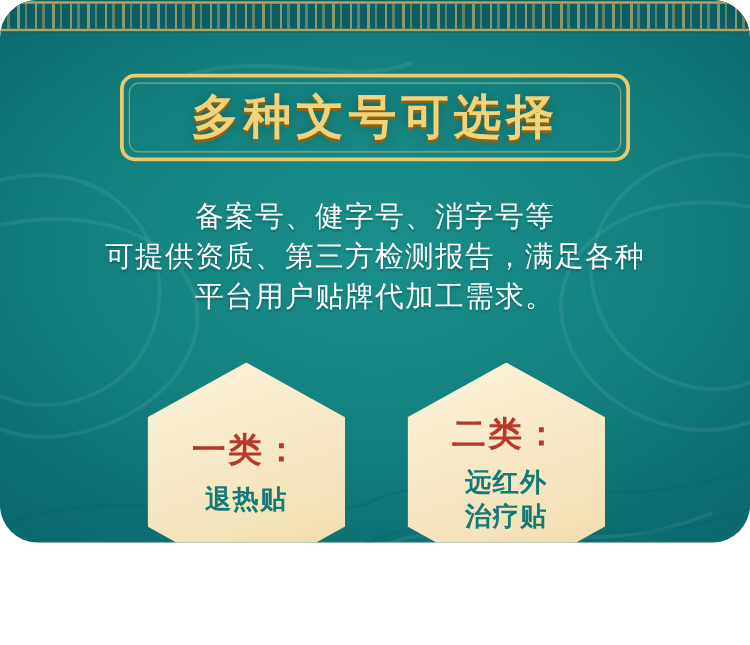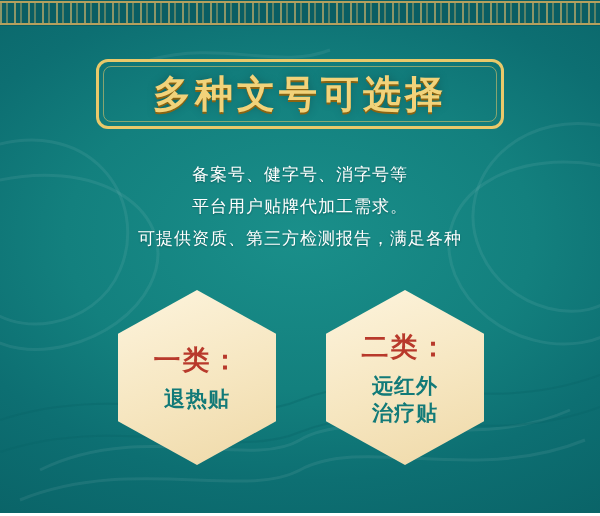--- a/index.html
+++ b/index.html
@@ -8,24 +8,25 @@
   }
   body {
     width: 600px;
     height: 516px;
     overflow: hidden;
     font-family: "Liberation Sans", sans-serif;
   }
   .poster {
     position: relative;
     width: 600px;
-    height: 513px;
+    height: 434px;
     background:
       radial-gradient(ellipse 520px 340px at 50% 46%, #1a8f8a 0%, #13807e 45%, #0d6f72 72%, #0a6468 100%);
     overflow: hidden;
+    border-radius: 30px;
   }
   
   .swirls {
     position: absolute;
     inset: 0;
     pointer-events: none;
   }
   
   .top-band {
     position: absolute;
@@ -102,21 +103,21 @@
 
   
   .desc {
     position: absolute;
     left: 30px;
     top: 158px;
     width: 540px;
     text-align: center;
     color: #ffffff;
     font-family: "DejaVu Sans", "Liberation Sans", sans-serif;
-    font-size: 17px;
+    font-size: 23px;
     line-height: 32px;
     letter-spacing: 1px;
     text-shadow: 0 1px 2px rgba(0,0,0,0.28);
   }
   .desc .line { display: block; white-space: nowrap; }
 
   
   .hexes {
     position: absolute;
     left: 0;
@@ -187,22 +188,22 @@
     <div class="inner"></div>
     <div class="edge-bottom"></div>
   </div>
 
   <div class="title-plaque">
     <div class="title-text">多种文号可选择</div>
   </div>
 
   <div class="desc">
     <span class="line">备案号、健字号、消字号等</span>
+    <span class="line">可提供资质、第三方检测报告，满足各种</span>
     <span class="line">平台用户贴牌代加工需求。</span>
-    <span class="line">可提供资质、第三方检测报告，满足各种</span>
   </div>
 
   <div class="hexes">
 
     <div class="hex left">
       <div class="hex-inner">
         <div class="hex-title">一类：</div>
         <div class="hex-line">退热贴</div>
       </div>
     </div>

